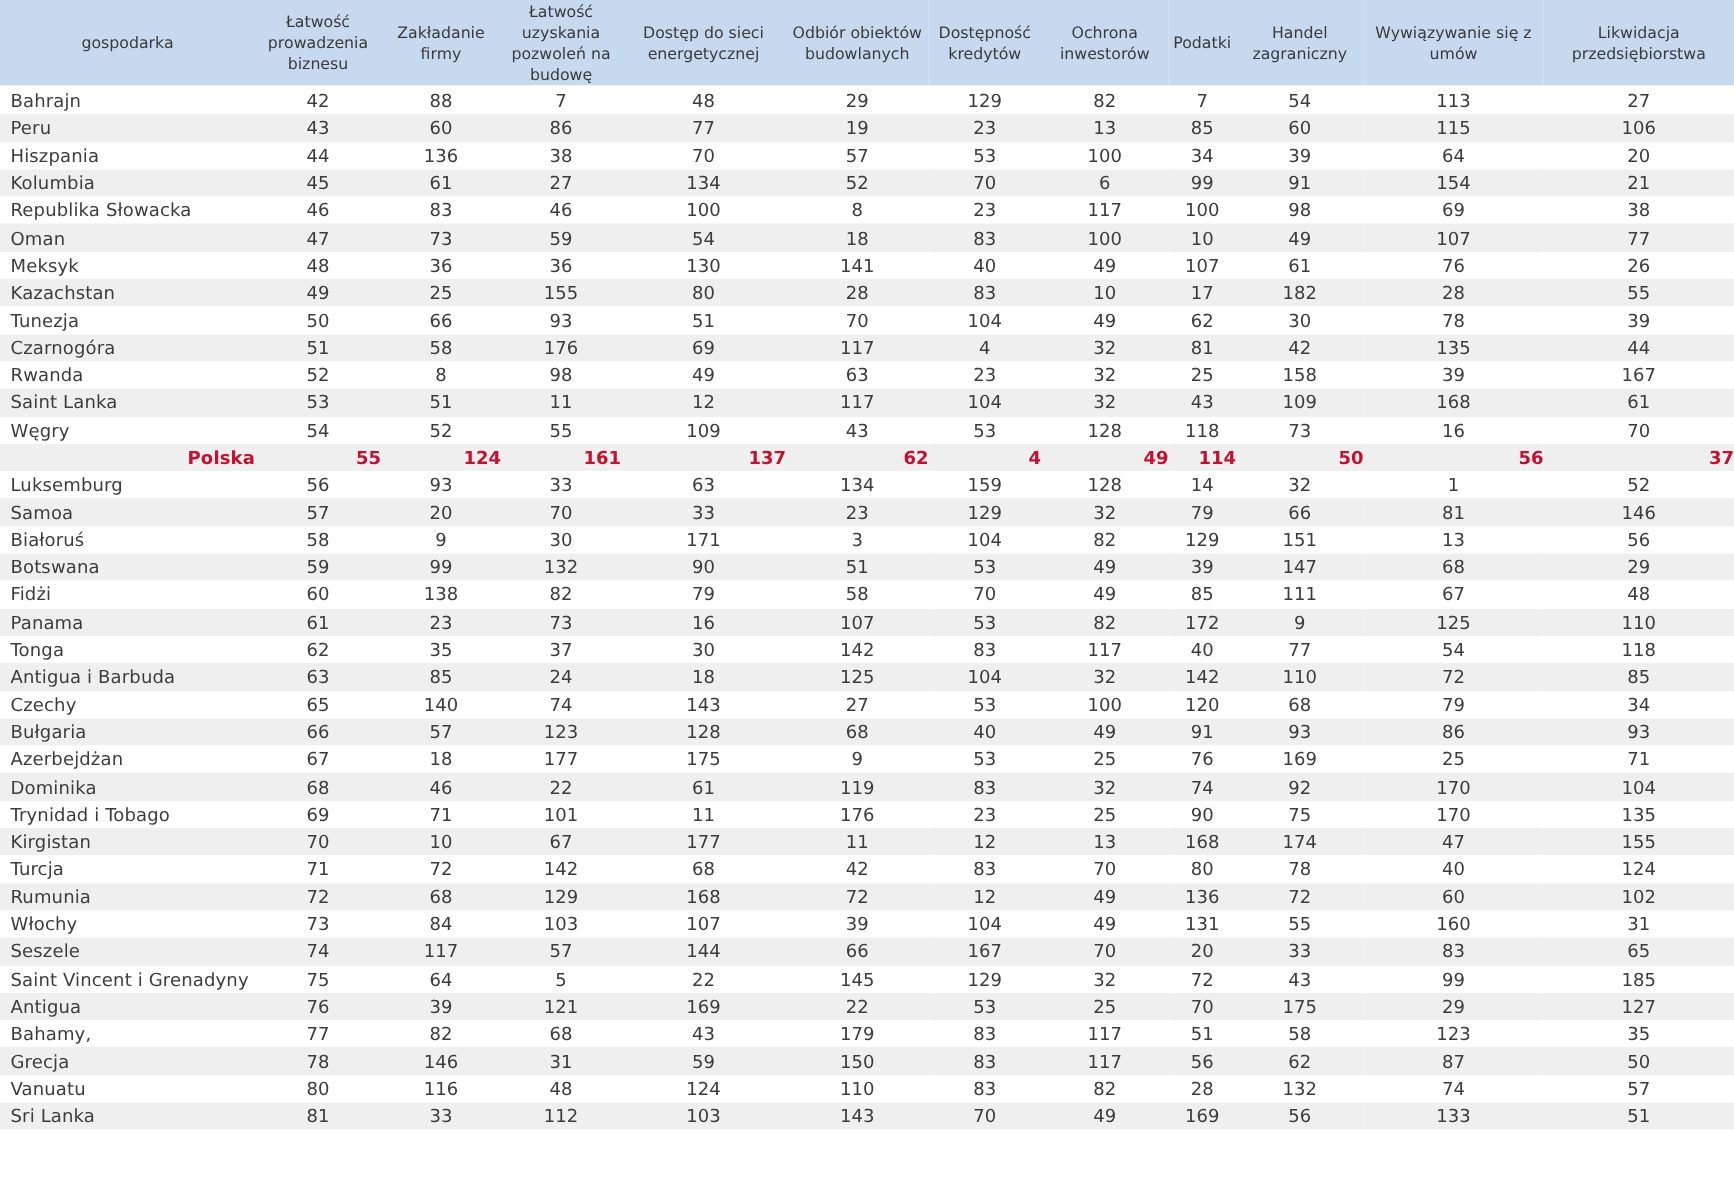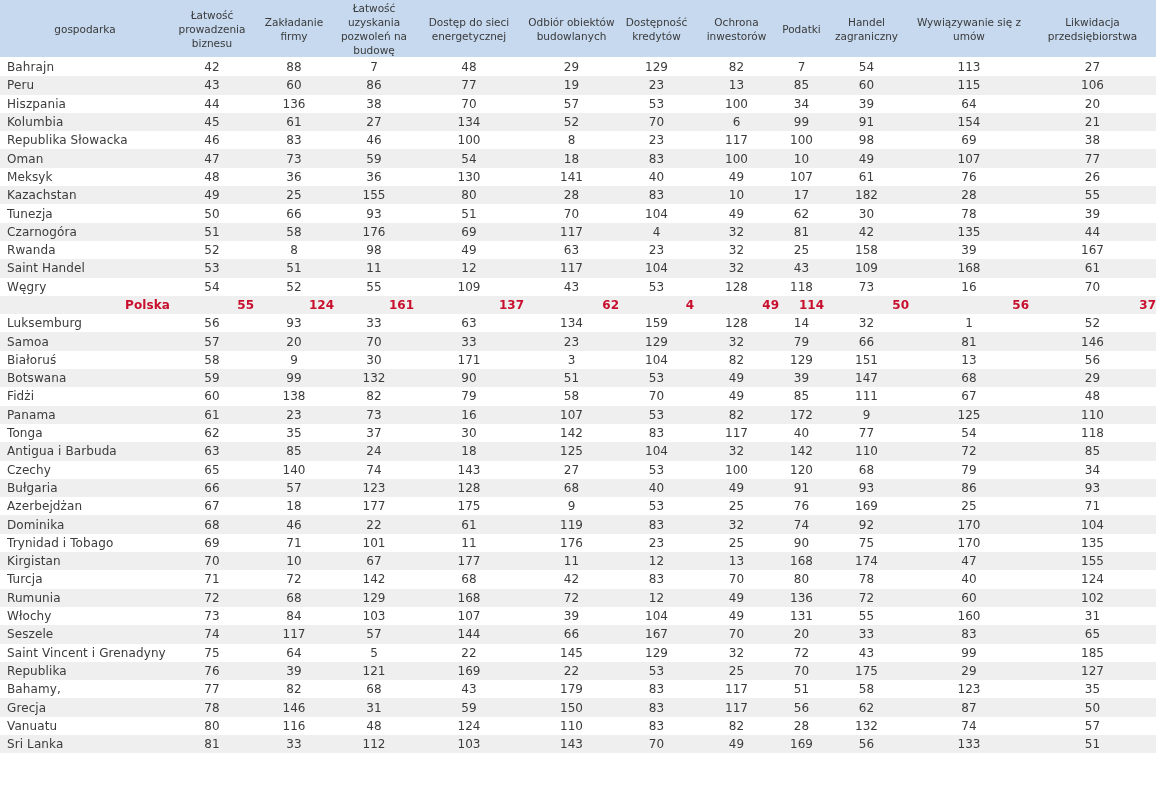--- a/index.html
+++ b/index.html
@@ -215,21 +215,21 @@
         <td>49</td>
         <td>63</td>
         <td>23</td>
         <td>32</td>
         <td>25</td>
         <td>158</td>
         <td>39</td>
         <td>167</td>
       </tr>
       <tr>
-        <td class="name">Saint Handel</td>
+        <td class="name">Saint Lanka</td>
         <td>53</td>
         <td>51</td>
         <td>11</td>
         <td>12</td>
         <td>117</td>
         <td>104</td>
         <td>32</td>
         <td>43</td>
         <td>109</td>
         <td>168</td>
@@ -523,21 +523,21 @@
         <td>22</td>
         <td>145</td>
         <td>129</td>
         <td>32</td>
         <td>72</td>
         <td>43</td>
         <td>99</td>
         <td>185</td>
       </tr>
       <tr>
-        <td class="name">Republika</td>
+        <td class="name">Antigua</td>
         <td>76</td>
         <td>39</td>
         <td>121</td>
         <td>169</td>
         <td>22</td>
         <td>53</td>
         <td>25</td>
         <td>70</td>
         <td>175</td>
         <td>29</td>

